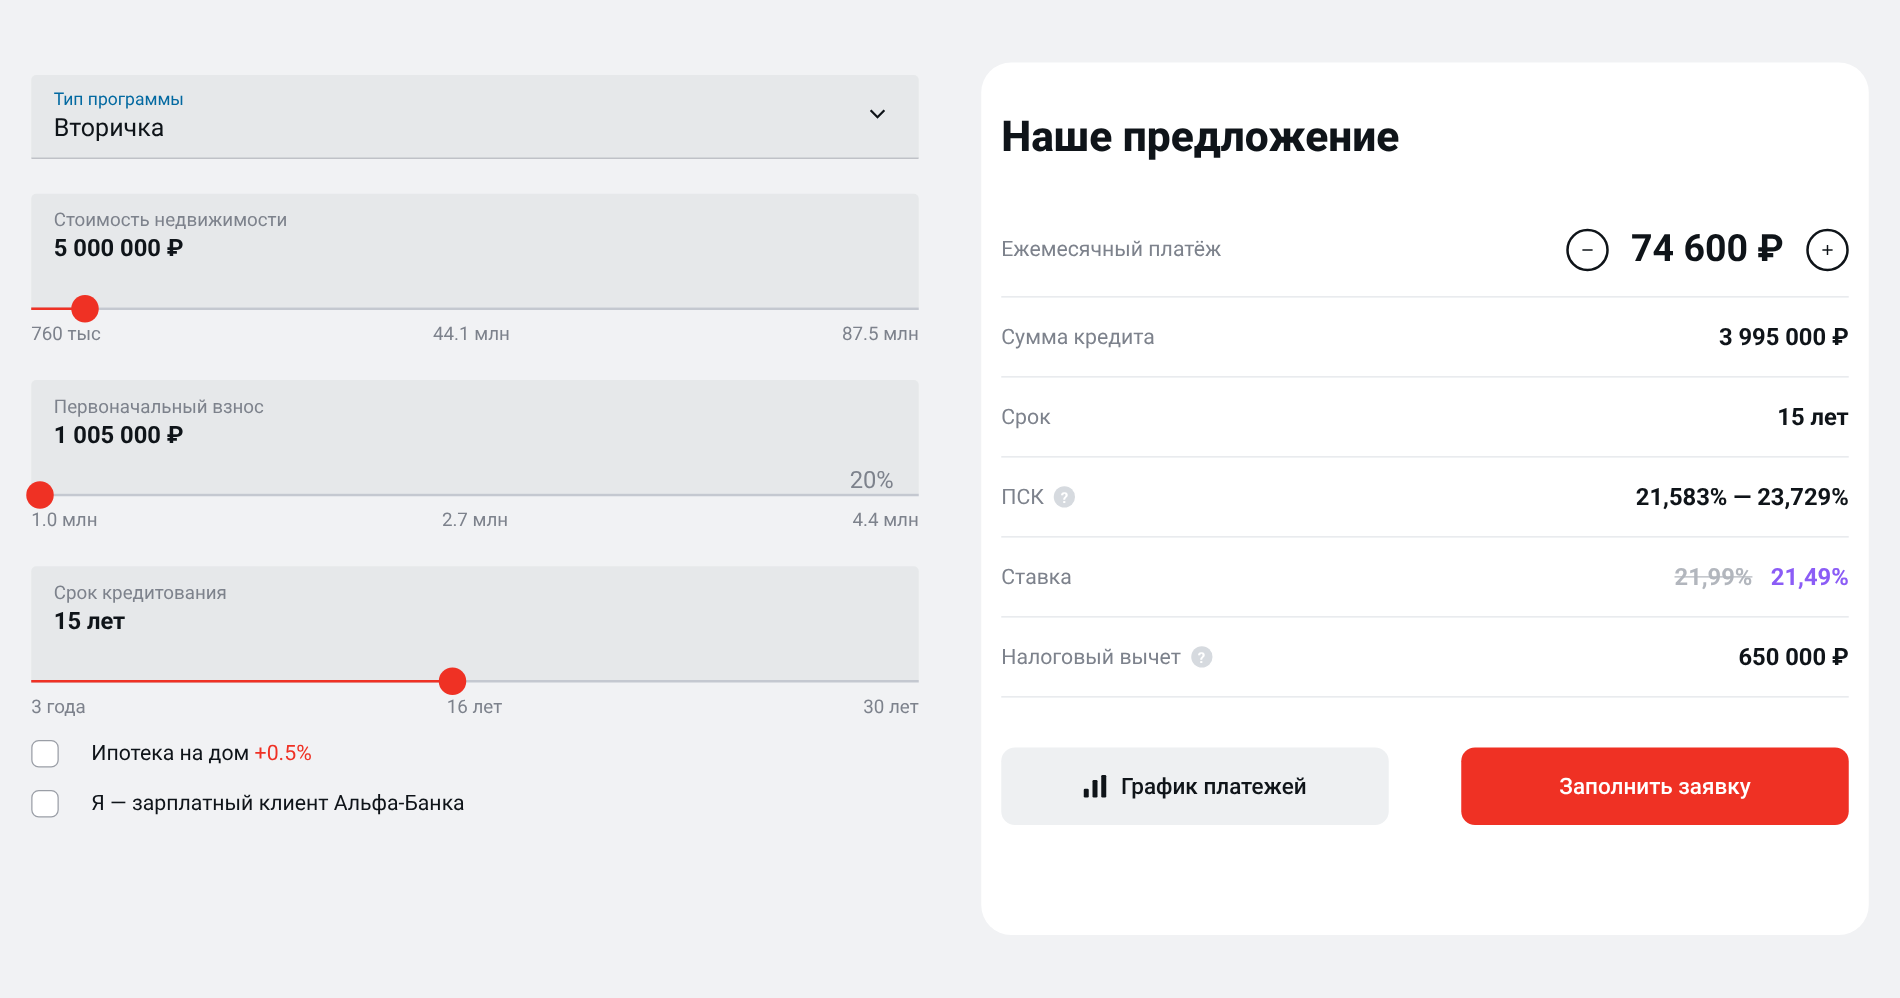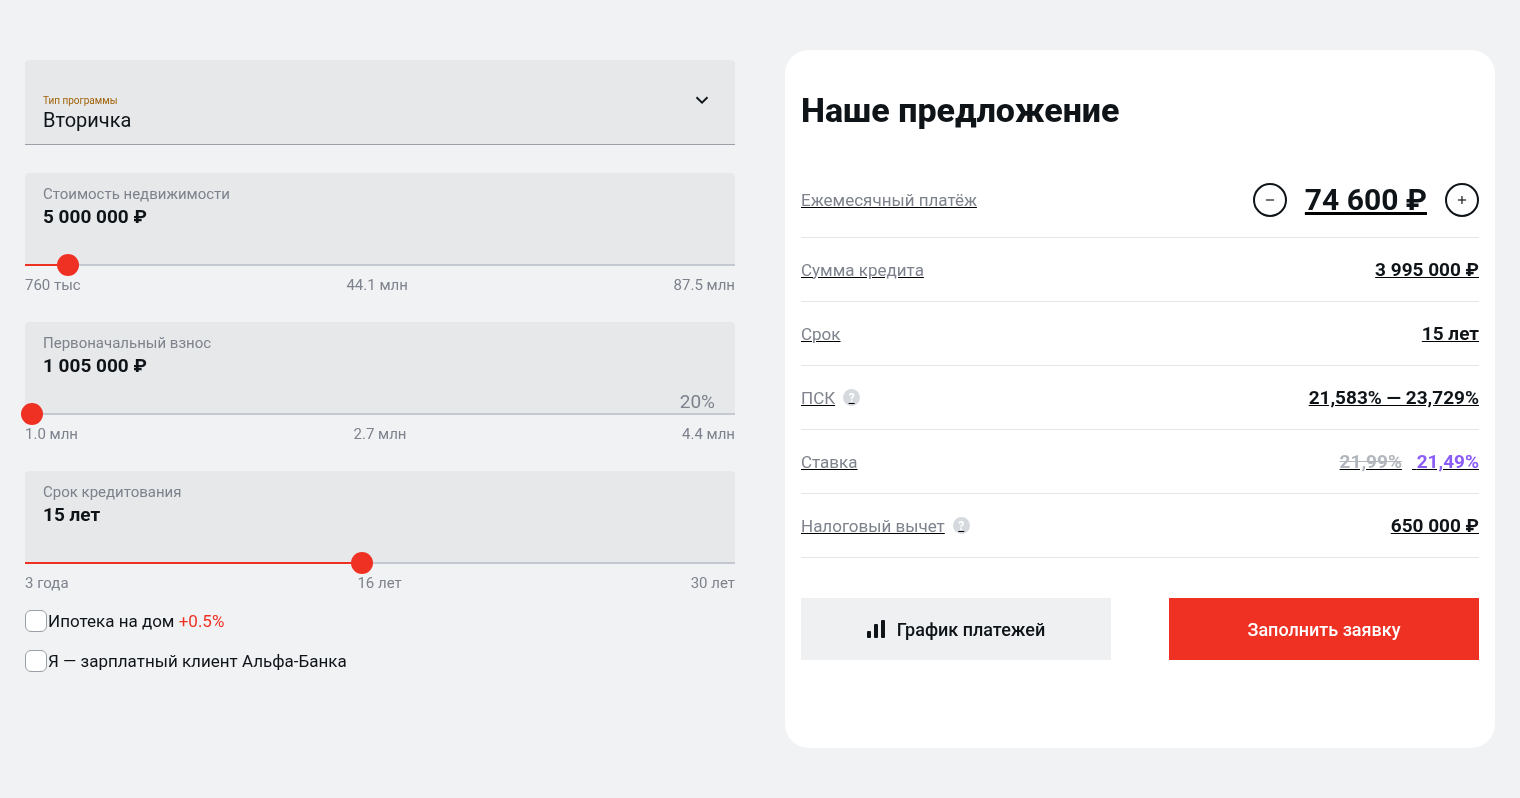--- a/index.html
+++ b/index.html
@@ -16,21 +16,21 @@
     .right { flex: 1; }
 
     
     .select-block {
       background: #e6e8ea;
       border-radius: 4px 4px 0 0;
       padding: 12px 18px;
       border-bottom: 1px solid #9a9ea6;
       position: relative;
     }
-    .select-label { color: #a16207; font-size: 10px; margin-bottom: 2px; margin-top: 23px; }
+    .select-label { color: #0369a1; font-size: 14px; margin-bottom: 2px; }
     .select-value { color: #0f1419; font-size: 20px; }
     .chevron { position: absolute; right: 22px; top: 50%; transform: translateY(-50%); }
     .chevron svg { width: 22px; height: 22px; stroke: #0f1419; stroke-width: 2; fill: none; }
     .hint { color: #7d828c; font-size: 15px; margin-top: 10px; }
 
     
     .slider-wrap { margin-top: 28px; }
     .slider-box {
       background: #e6e8ea;
       border-radius: 4px 4px 0 0;
@@ -43,42 +43,41 @@
     .slider-track { height: 2px; background: #c4c8d0; position: relative; }
     .slider-fill { position: absolute; left: 0; top: 0; height: 100%; background: #ef3124; }
     .slider-thumb {
       position: absolute; top: 50%;
       width: 22px; height: 22px; background: #ef3124;
       border-radius: 50%; transform: translate(-50%, -50%);
     }
     .slider-marks { display: flex; justify-content: space-between; margin-top: 10px; color: #7d828c; font-size: 15px; }
 
     
-    .checkbox-row { display: flex; align-items: center; gap: 1px; margin-top: 18px; }
+    .checkbox-row { display: flex; align-items: center; gap: 26px; margin-top: 18px; }
     .checkbox {
       width: 22px; height: 22px; border: 1.5px solid #9a9ea6;
       border-radius: 6px; background: #fff;
     }
     .checkbox-label { font-size: 17px; color: #0f1419; }
     .rate-addon { color: #ef3124; }
 
     
     .card {
       background: #fff;
       border-radius: 24px;
       padding: 40px 16px 36px;
       height: 100%;
     }
     .card-title { font-size: 34px; font-weight: 800; margin-bottom: 32px; color: #0f1419; }
 
     .offer-row {
       display: flex; align-items: center; justify-content: space-between;
       padding: 20px 0;
       border-bottom: 1px solid #e2e5e9;
-      text-decoration: underline;
     }
     .offer-row:last-of-type { border-bottom: none; }
     .offer-label { color: #7d828c; font-size: 17px; display: flex; align-items: center; gap: 8px; }
     .offer-value { color: #0f1419; font-size: 19px; font-weight: 700; }
     .info-dot {
       width: 17px; height: 17px; border-radius: 50%;
       background: #d6dadf; color: #fff; font-size: 12px;
       display: inline-flex; align-items: center; justify-content: center;
       font-weight: 700;
     }
@@ -89,21 +88,21 @@
       width: 34px; height: 34px; border: 2px solid #0f1419;
       border-radius: 50%; display: flex; align-items: center; justify-content: center;
     }
     .circ-btn svg { width: 14px; height: 14px; stroke: #0f1419; stroke-width: 2; }
 
     .old-rate { color: #b2b6bd; text-decoration: line-through; margin-right: 10px; }
     .new-rate { color: #8b5cf6; font-weight: 700; }
 
     .buttons { display: flex; gap: 18px; margin-top: 40px; }
     .btn {
-      flex: 1; height: 62px; border-radius: 0;
+      flex: 1; height: 62px; border-radius: 11px;
       display: flex; align-items: center; justify-content: center;
       font-size: 18px; font-weight: 500; gap: 12px;
     }
     .btn-secondary { background: #eef0f2; color: #0f1419; }
     .btn-primary { background: #ef3124; color: #fff; margin-left: 40px; }
     .bars-icon { display: flex; align-items: flex-end; gap: 3px; height: 18px; }
     .bars-icon span { width: 4px; background: #0f1419; border-radius: 1px; }
     .bars-icon span:nth-child(1) { height: 7px; }
     .bars-icon span:nth-child(2) { height: 14px; }
     .bars-icon span:nth-child(3) { height: 18px; }

